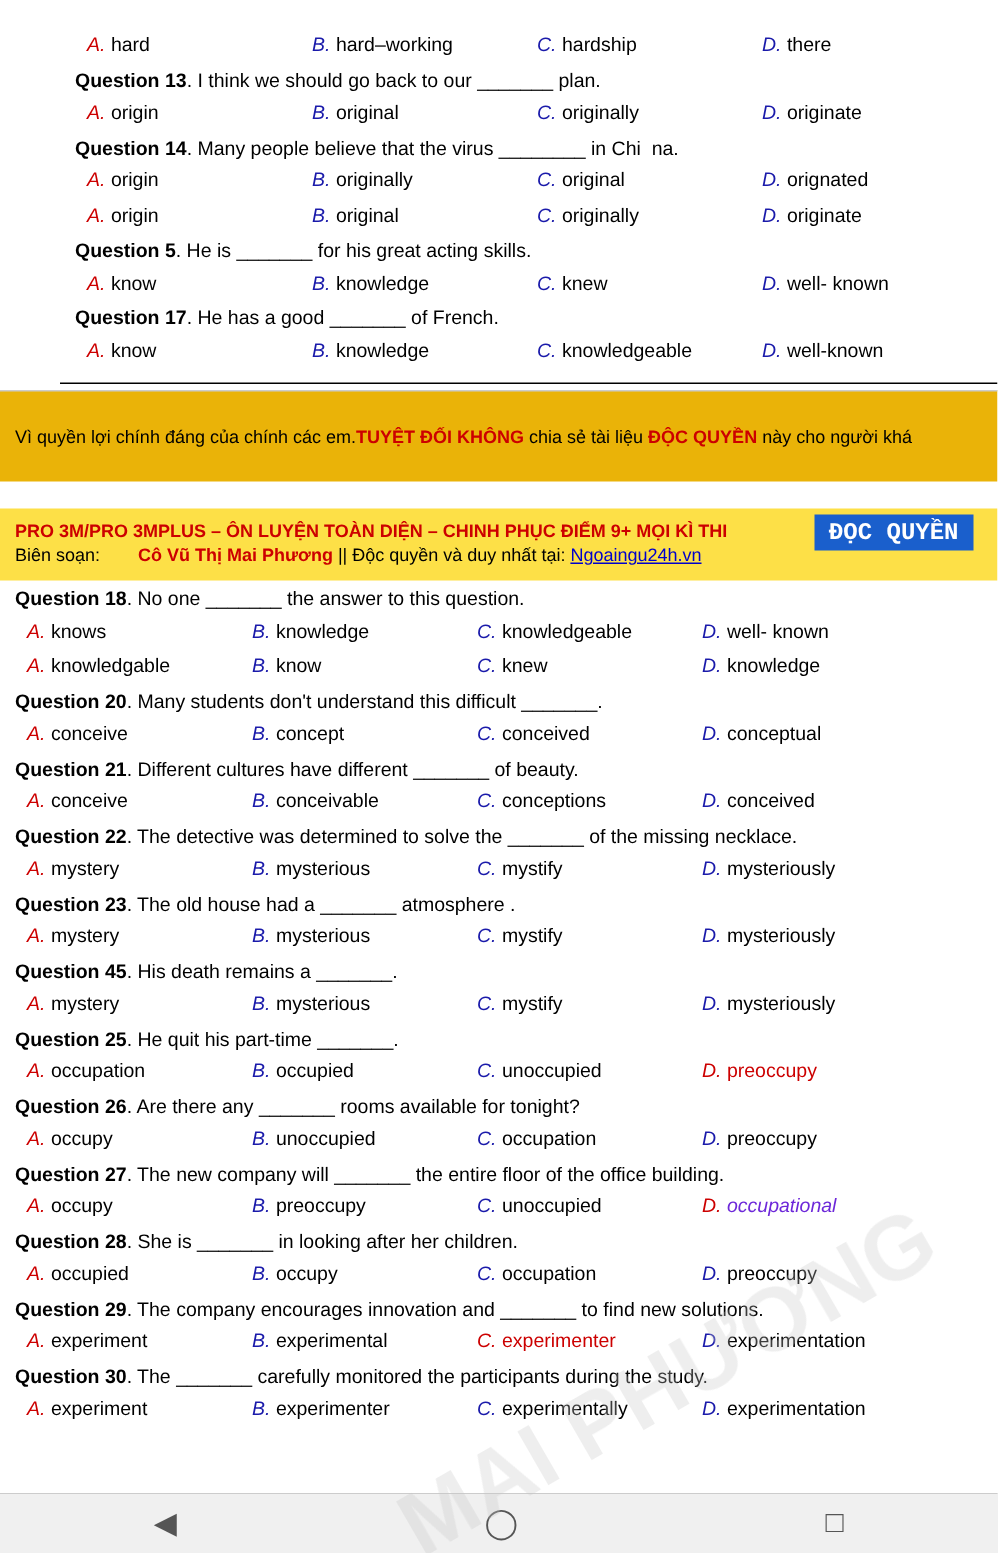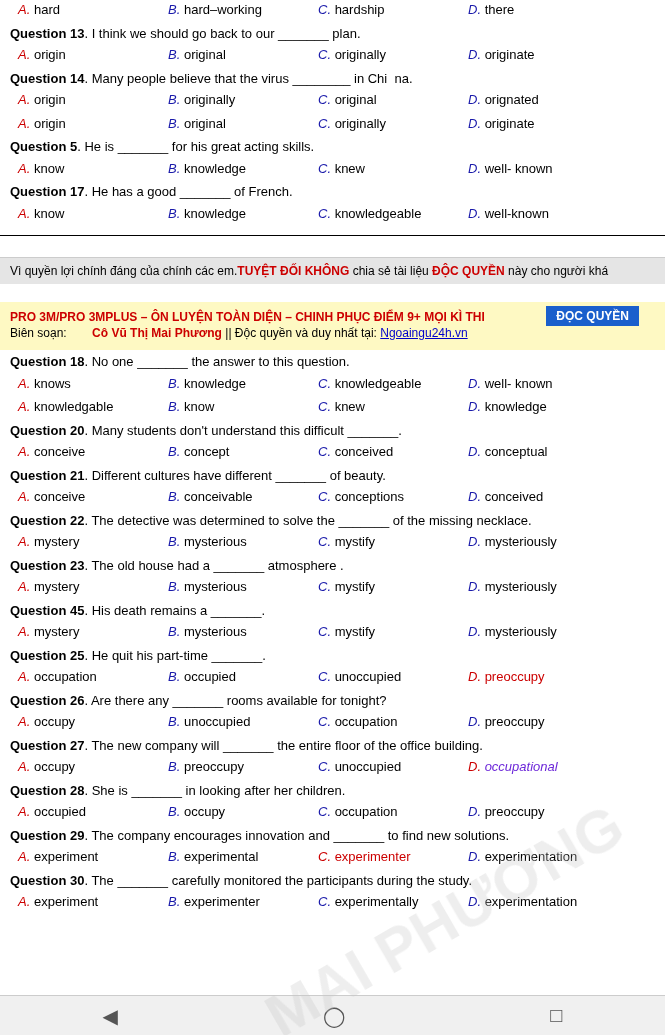--- a/index.html
+++ b/index.html
@@ -10,78 +10,80 @@
       width: 665px;
       min-height: 1035px;
       overflow-x: hidden;
       color: #000;
     }
     .page {
       width: 665px;
       padding: 0;
     }
     .section-top {
-      padding: 0 10px 8px 10px;
+      padding: 20px 10px 8px 10px;
       border-bottom: 1.5px solid #000;
+      margin-left: 40px;
     }
     .question-row {
       margin-bottom: 2px;
       line-height: 1.5;
     }
     .options-row {
       display: flex;
       flex-wrap: wrap;
       gap: 0 10px;
       padding-left: 8px;
       margin-bottom: 4px;
       line-height: 1.5;
     }
     .option {
       min-width: 140px;
       flex: 0 0 auto;
     }
     .copyright-bar {
-      background: #e5e5e5;
-      padding: 6px 10px;
+      background: #eab308;
+      padding: 23px 10px;
       font-size: 12px;
       color: #000;
       border-top: 1px solid #ccc;
-      margin-top: 21px;
+      margin-top: 4px;
     }
     .copyright-bar span.bold-red {
       color: #cc0000;
       font-weight: bold;
     }
     .section-header {
-      background: #fef9c3;
-      padding: 8px 26px 4px 10px;
+      background: #fde047;
+      padding: 8px 16px 4px 10px;
     }
     .pro-header {
       font-size: 12px;
       font-weight: bold;
       color: #cc0000;
       margin-bottom: 2px;
     }
     .bien-soan {
       font-size: 12px;
       margin-bottom: 6px;
     }
     .bien-soan a {
       color: #0000cc;
       text-decoration: none;
     }
     .doc-quyen-badge {
       display: inline-block;
       background: #1a5fcc;
       color: #fff;
       font-weight: bold;
-      font-size: 12px;
+      font-size: 16px;
       padding: 3px 10px;
       float: right;
       margin-top: -20px;
+      font-family: Liberation Mono, monospace;
     }
     .section-main {
       padding: 2px 10px 10px 10px;
     }
     .watermark {
       position: fixed;
       bottom: 80px;
       right: 20px;
       font-size: 60px;
       color: rgba(200,200,200,0.3);

